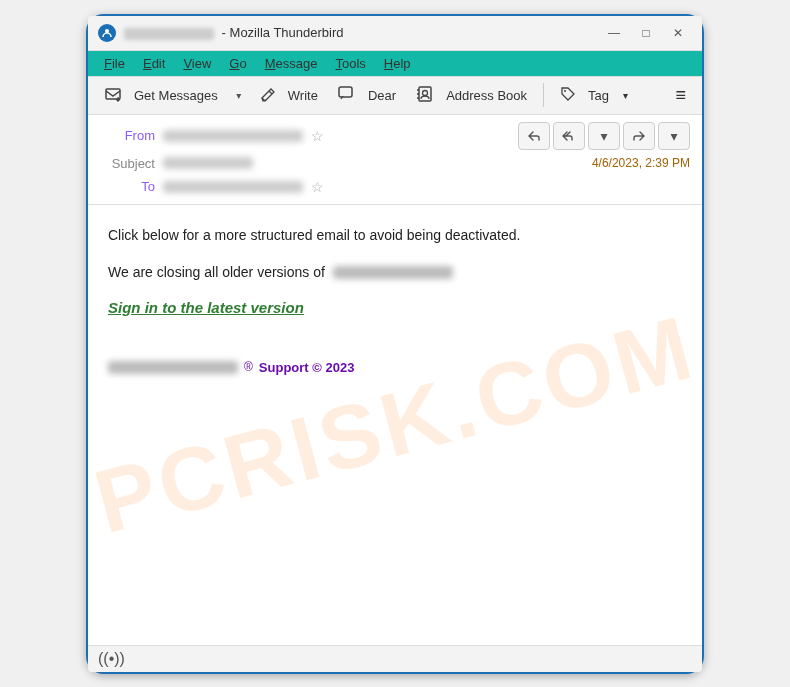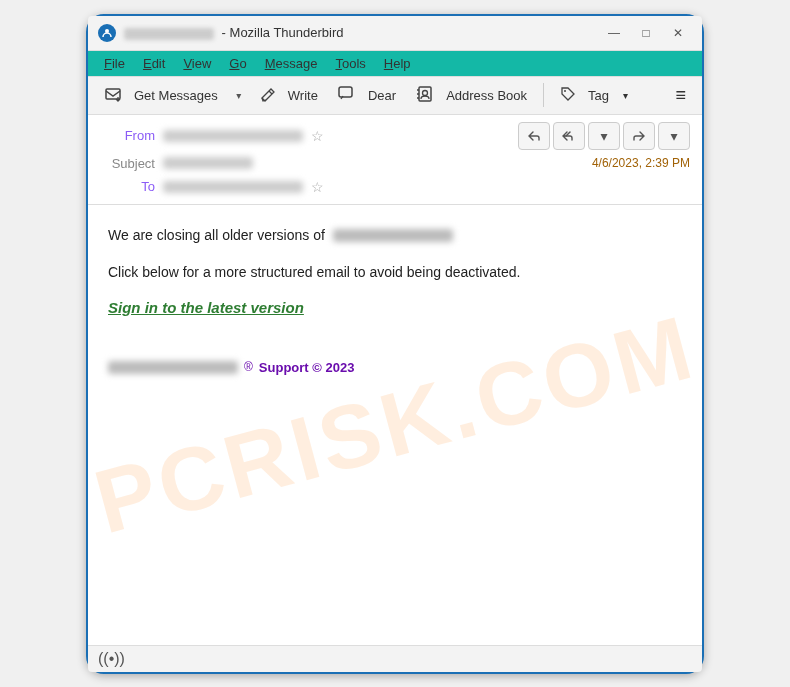--- a/index.html
+++ b/index.html
@@ -457,25 +457,25 @@
     <div class="email-header-row">
       <span class="email-label">To</span>
       <span class="email-value-blur"></span>
       <span class="star-icon">☆</span>
     </div>
   </div>
 
   <div class="email-body">
     <div class="watermark">PCRISK.COM</div>
     <div class="email-content">
+      <p class="email-p">Click below for a more structured email to avoid being deactivated.</p>
       <p class="email-p">
         <span>We are closing all older versions of</span>
         &nbsp;<span class="blur-email"></span>
       </p>
-      <p class="email-p">Click below for a more structured email to avoid being deactivated.</p>
       <a class="sign-in-link">Sign in to the latest version</a>
       <div class="footer-section">
         <span class="footer-blur"></span>
         <span style="color:#6a0dad; font-size:12px;">®</span>
         <span class="footer-text">Support ©  2023</span>
       </div>
     </div>
   </div>
 
   <div class="status-bar">

